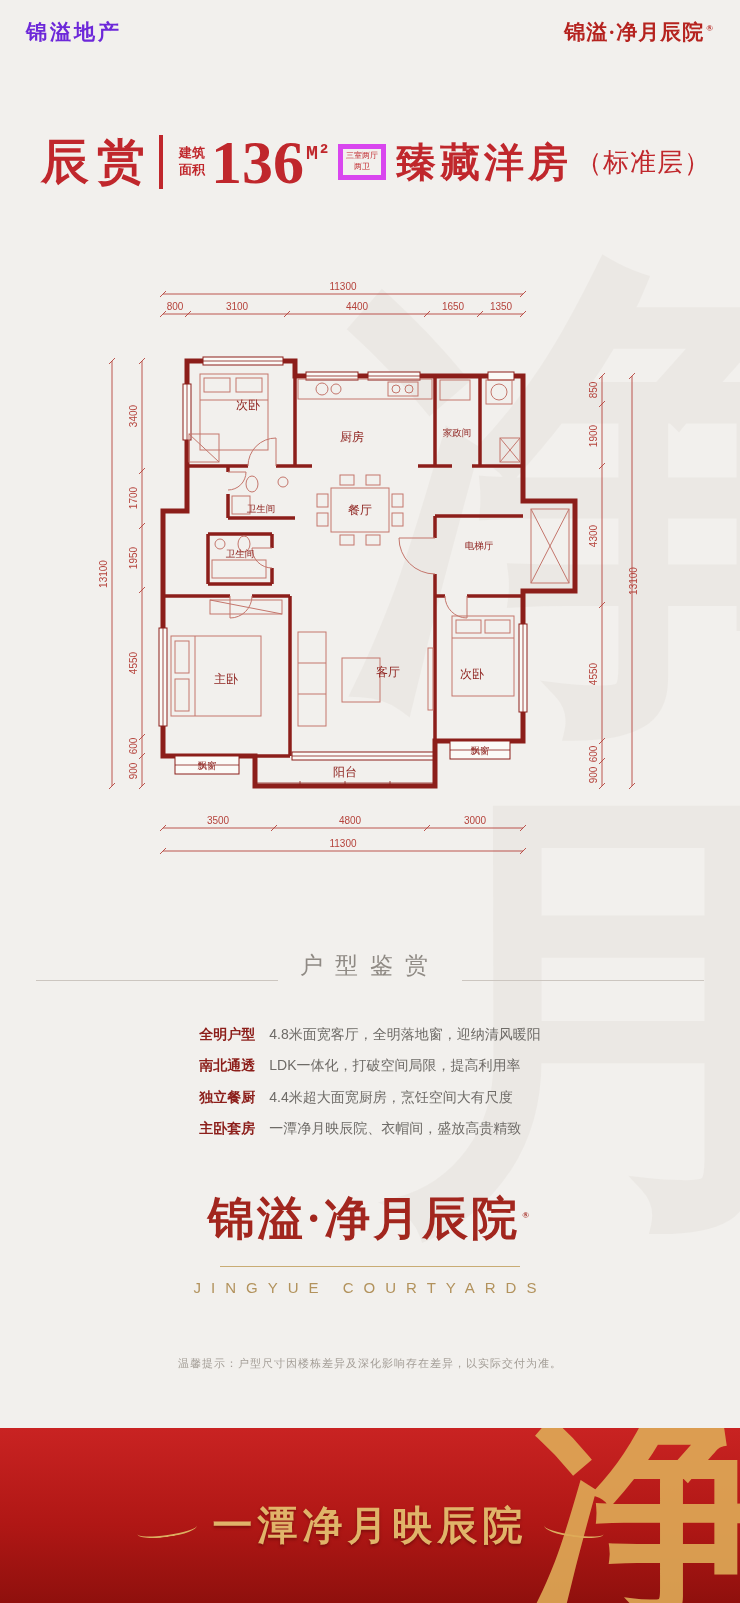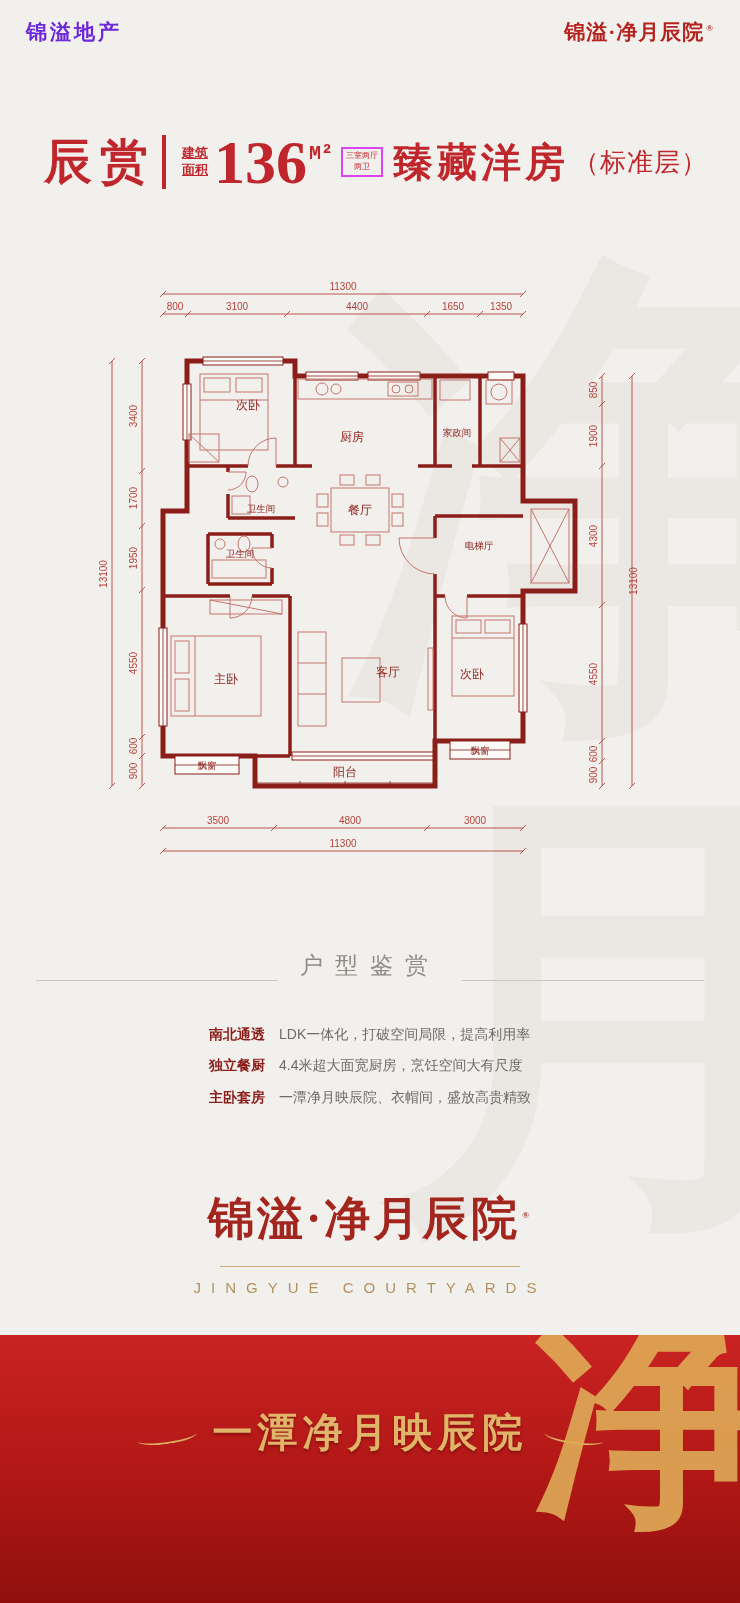--- a/index.html
+++ b/index.html
@@ -16,24 +16,24 @@
   .logo-left{font-family:"Liberation Serif","DejaVu Serif",serif;font-weight:700;font-size:21px;
     color:#6d28d9;letter-spacing:3px;}
   .logo-right{font-family:"Liberation Serif","DejaVu Serif",serif;font-weight:700;font-size:21px;
     color:#b5231f;letter-spacing:1px;}
   .mark{font-size:9px;vertical-align:super;margin-left:2px;}
 
   
   .title-row{top:130px;left:12px;right:0;display:flex;align-items:center;justify-content:center;color:#c0272c;}
   .t-name{font-family:"Liberation Serif","DejaVu Serif",serif;font-size:48px;font-weight:700;letter-spacing:8px;}
   .t-divider{width:4px;height:54px;background:#c0272c;margin:0 16px 0 6px;}
-  .t-arealabel{font-size:13px;font-weight:700;line-height:1.3;text-align:center;text-decoration:underline;}
+  .t-arealabel{font-size:13px;font-weight:700;line-height:1.3;text-align:center;}
   .t-num{font-family:"Liberation Serif","DejaVu Serif",serif;font-size:62px;font-weight:700;line-height:1;margin:0 2px 0 6px;text-align:right;}
   .t-unit{font-size:20px;font-weight:700;align-self:center;margin-top:-18px;font-family:Liberation Mono, monospace;}
-  .t-tag{border:2px solid #d946ef;font-size:8px;line-height:1.35;padding:2px 3px;text-align:center;margin:0 10px 0 8px;}
+  .t-tag{border:5px solid #d946ef;font-size:8px;line-height:1.35;padding:2px 3px;text-align:center;margin:0 10px 0 8px;}
   .t-type{font-family:"Liberation Serif","DejaVu Serif",serif;font-size:40px;font-weight:700;letter-spacing:4px;}
   .t-floor{font-size:26px;letter-spacing:1px;margin-left:4px;font-weight:400;}
 
   
   .plan{top:276px;left:0;}
   .plan text{font-family:"Liberation Sans","DejaVu Sans",sans-serif;}
   .wall{stroke:#8c1e1a;stroke-width:5;fill:none;}
   .iwall{stroke:#8c1e1a;stroke-width:3.5;fill:none;}
   .win{stroke:#8c1e1a;stroke-width:1;fill:#fbfaf7;}
   .winline{stroke:#8c1e1a;stroke-width:.8;fill:none;}
@@ -55,21 +55,21 @@
   
   .brand{top:1188px;left:0;right:0;text-align:center;}
   .brand-logo{font-family:"Liberation Serif","DejaVu Serif",serif;font-size:46px;font-weight:700;
     color:#a2261e;letter-spacing:3px;}
   .brand-line{width:300px;height:1px;background:#c9ac74;margin:16px auto 12px;}
   .brand-en{font-size:15px;color:#b2925c;letter-spacing:10px;}
 
   .disclaimer{top:1356px;left:0;right:0;text-align:center;font-size:11px;color:#a39d96;letter-spacing:1px;}
 
   
-  .redband{left:0;right:0;bottom:0;height:268px;overflow:hidden;
+  .redband{left:0;right:0;bottom:0;height:175px;overflow:hidden;
     background:linear-gradient(180deg,#c92322 0%,#b01715 55%,#8f100d 100%);}
   .slogan{position:absolute;top:70px;left:0;right:0;text-align:center;
     font-family:"Liberation Serif","DejaVu Serif",serif;font-size:40px;font-weight:700;
     color:#e0b469;letter-spacing:5px;text-shadow:0 2px 3px rgba(60,0,0,.4);}
   .swash{display:inline-block;width:60px;height:12px;border-bottom:2px solid #dcae60;
     border-radius:50%;vertical-align:middle;margin:0 16px;}
   .swash.right{transform:rotate(8deg);}
   .swash.left{transform:rotate(-8deg);}
   .band-char{position:absolute;right:-22px;top:-28px;font-family:"Liberation Serif","DejaVu Serif",serif;
     font-size:230px;font-weight:700;color:#dfab57;opacity:.9;line-height:1;}
@@ -337,20 +337,24 @@
   </svg>
 
   <div class="z sec-row">
     <span class="sec-line"></span>
     <h2 class="sec-title">户型鉴赏</h2>
     <span class="sec-line"></span>
   </div>
 
   <ul class="z features">
     <li class="feature">
+      <span class="f-tag">全明户型</span>
+      <span class="f-desc">4.8米面宽客厅，全明落地窗，迎纳清风暖阳</span>
+    </li>
+    <li class="feature">
       <span class="f-tag">南北通透</span>
       <span class="f-desc">LDK一体化，打破空间局限，提高利用率</span>
     </li>
     <li class="feature">
       <span class="f-tag">独立餐厨</span>
       <span class="f-desc">4.4米超大面宽厨房，烹饪空间大有尺度</span>
     </li>
     <li class="feature">
       <span class="f-tag">主卧套房</span>
       <span class="f-desc">一潭净月映辰院、衣帽间，盛放高贵精致</span>

